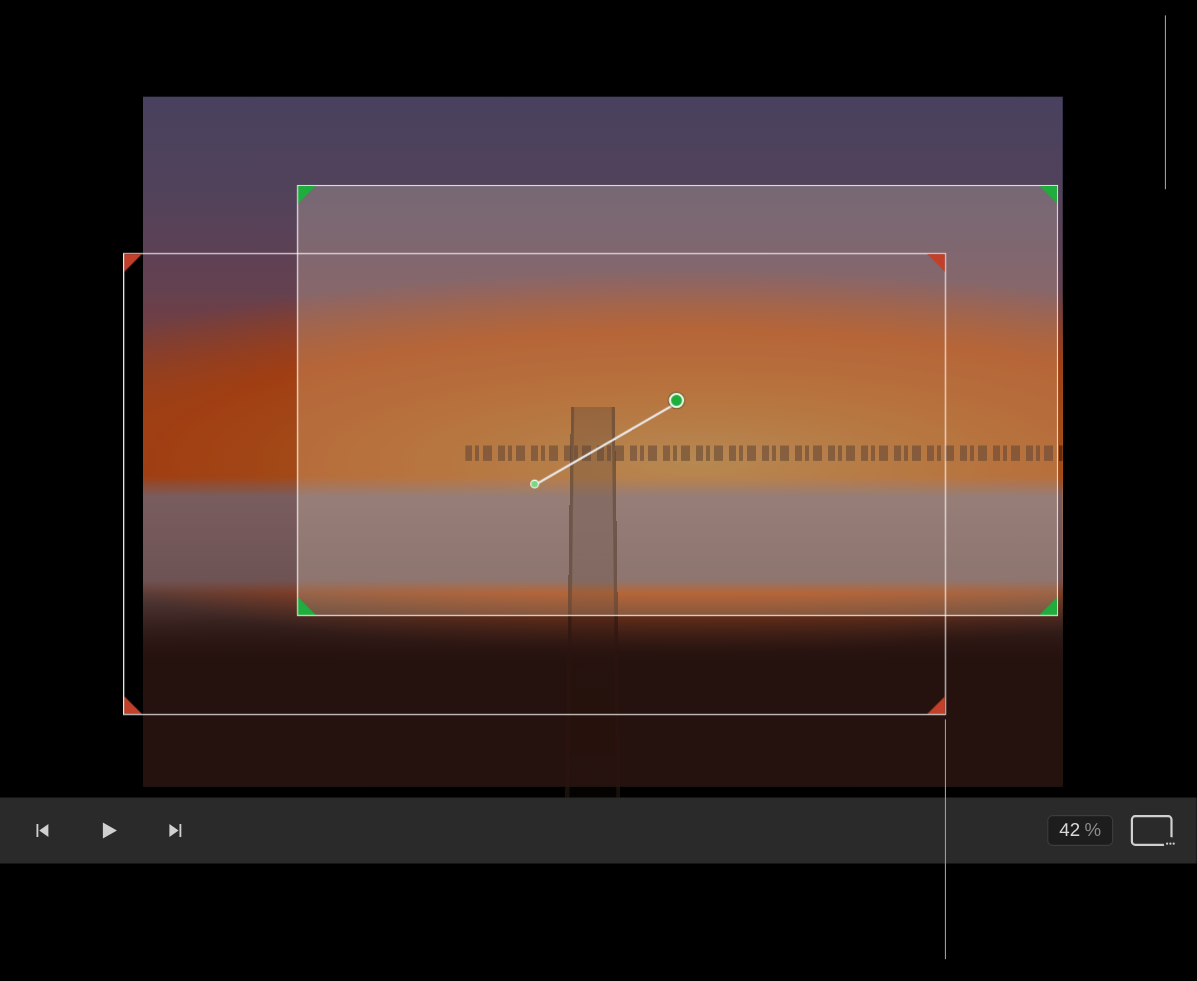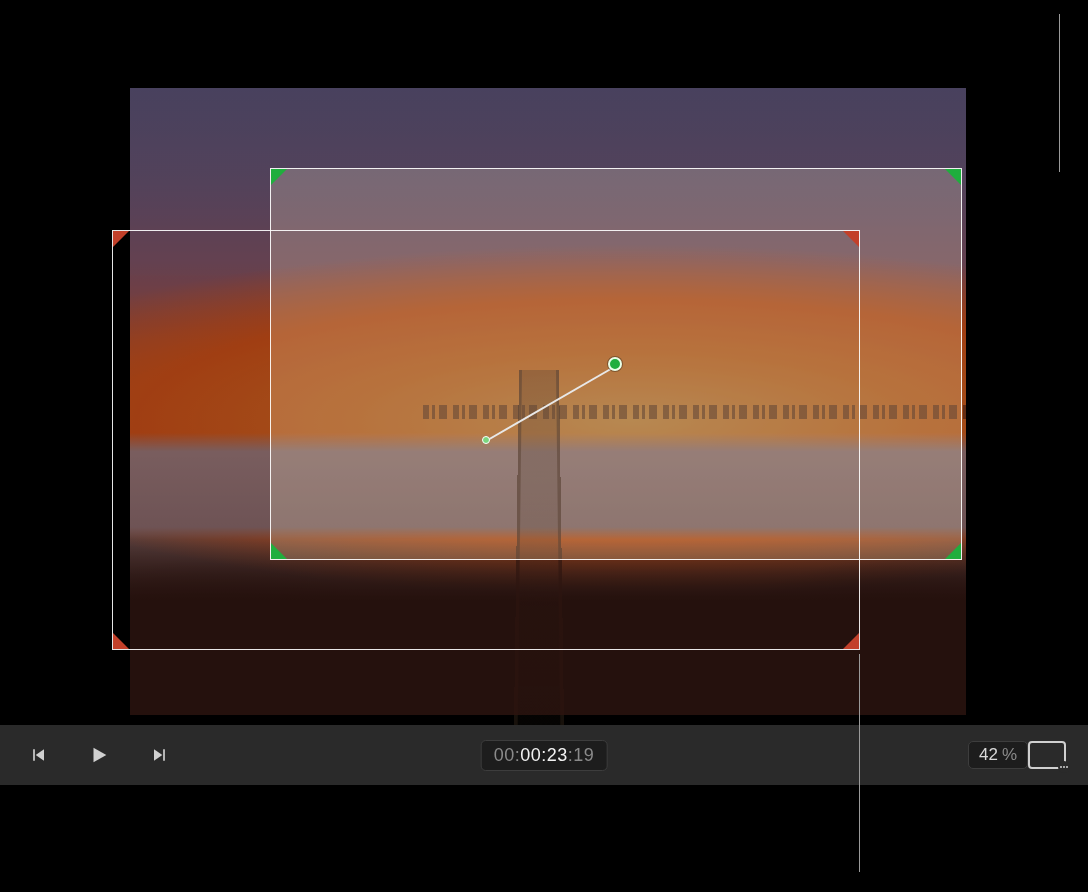--- a/index.html
+++ b/index.html
@@ -168,21 +168,21 @@
     height: 60px;
     background: #2a2a2a;
     display: flex;
     align-items: center;
     color: #d8d8d8;
     font-size: 16px;
   }
   .toolbar .group { display: flex; align-items: center; }
   .toolbar .left { padding-left: 26px; gap: 34px; }
   .toolbar .center { position:absolute; left:50%; transform:translateX(-50%); }
-  .toolbar .right { margin-left:auto; padding-right: 22px; }
+  .toolbar .right { margin-left:auto; padding-right: 22px; gap: 16px; }
 
   .icon-btn {
     display:inline-flex;
     align-items:center;
     justify-content:center;
     width: 26px; height: 26px;
     color:#d0d0d0;
     cursor:pointer;
   }
   .icon-btn svg { display:block; }
@@ -293,25 +293,20 @@
       </svg>
     </span>
     <span class="icon-btn">
       <svg viewBox="0 0 24 24" width="20" height="20">
         <path d="M18 5v14" stroke="#d0d0d0" stroke-width="2" fill="none"></path>
         <path d="M6 5v14l10-7z" fill="#d0d0d0"></path>
       </svg>
     </span>
   </div>
 
-  <div class="group center">
-    <div class="timecode">
-      <span class="dim1">00</span><span class="dim1">:</span><span class="main">00</span><span class="main">:</span><span class="main">23</span><span class="frm">:</span><span class="frm">19</span>
-    </div>
-  </div>
 
   <div class="group right">
     <div class="zoom-well">
       <span>42</span>
       <span class="pct">%</span>
     </div>
     <div class="view-menu">
       <div class="screen"></div>
       <div class="dots">
           <span></span>

